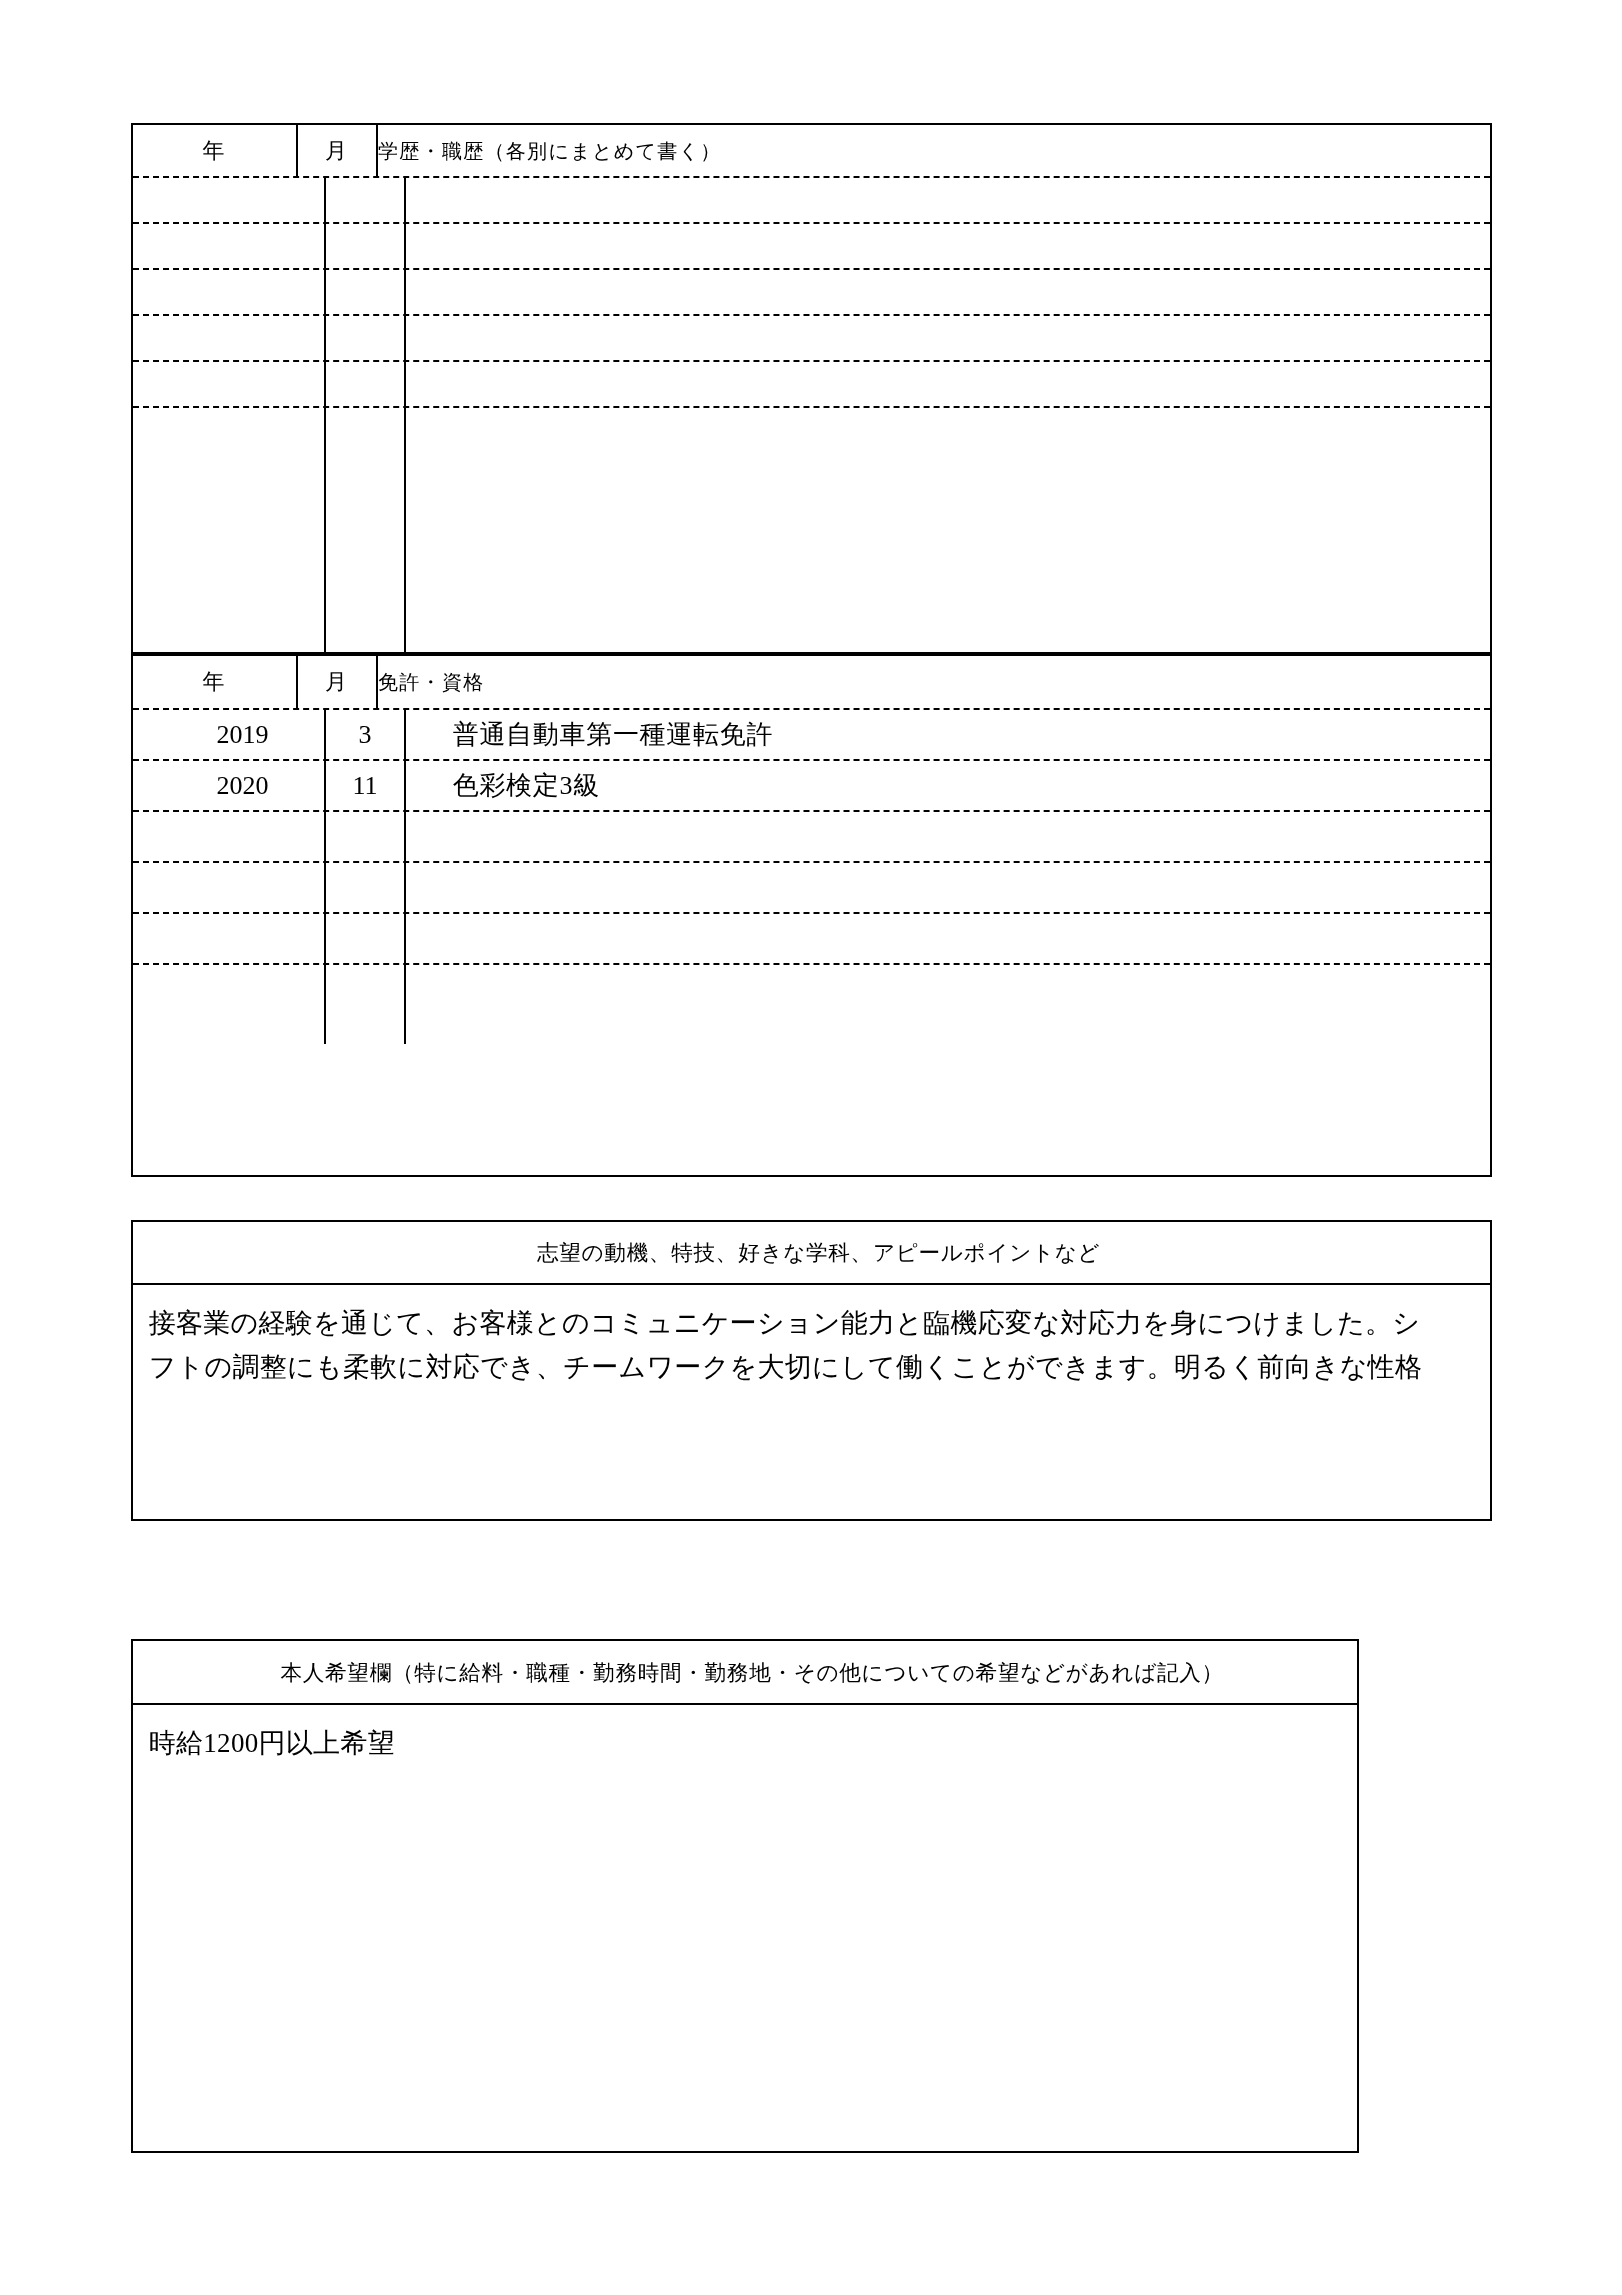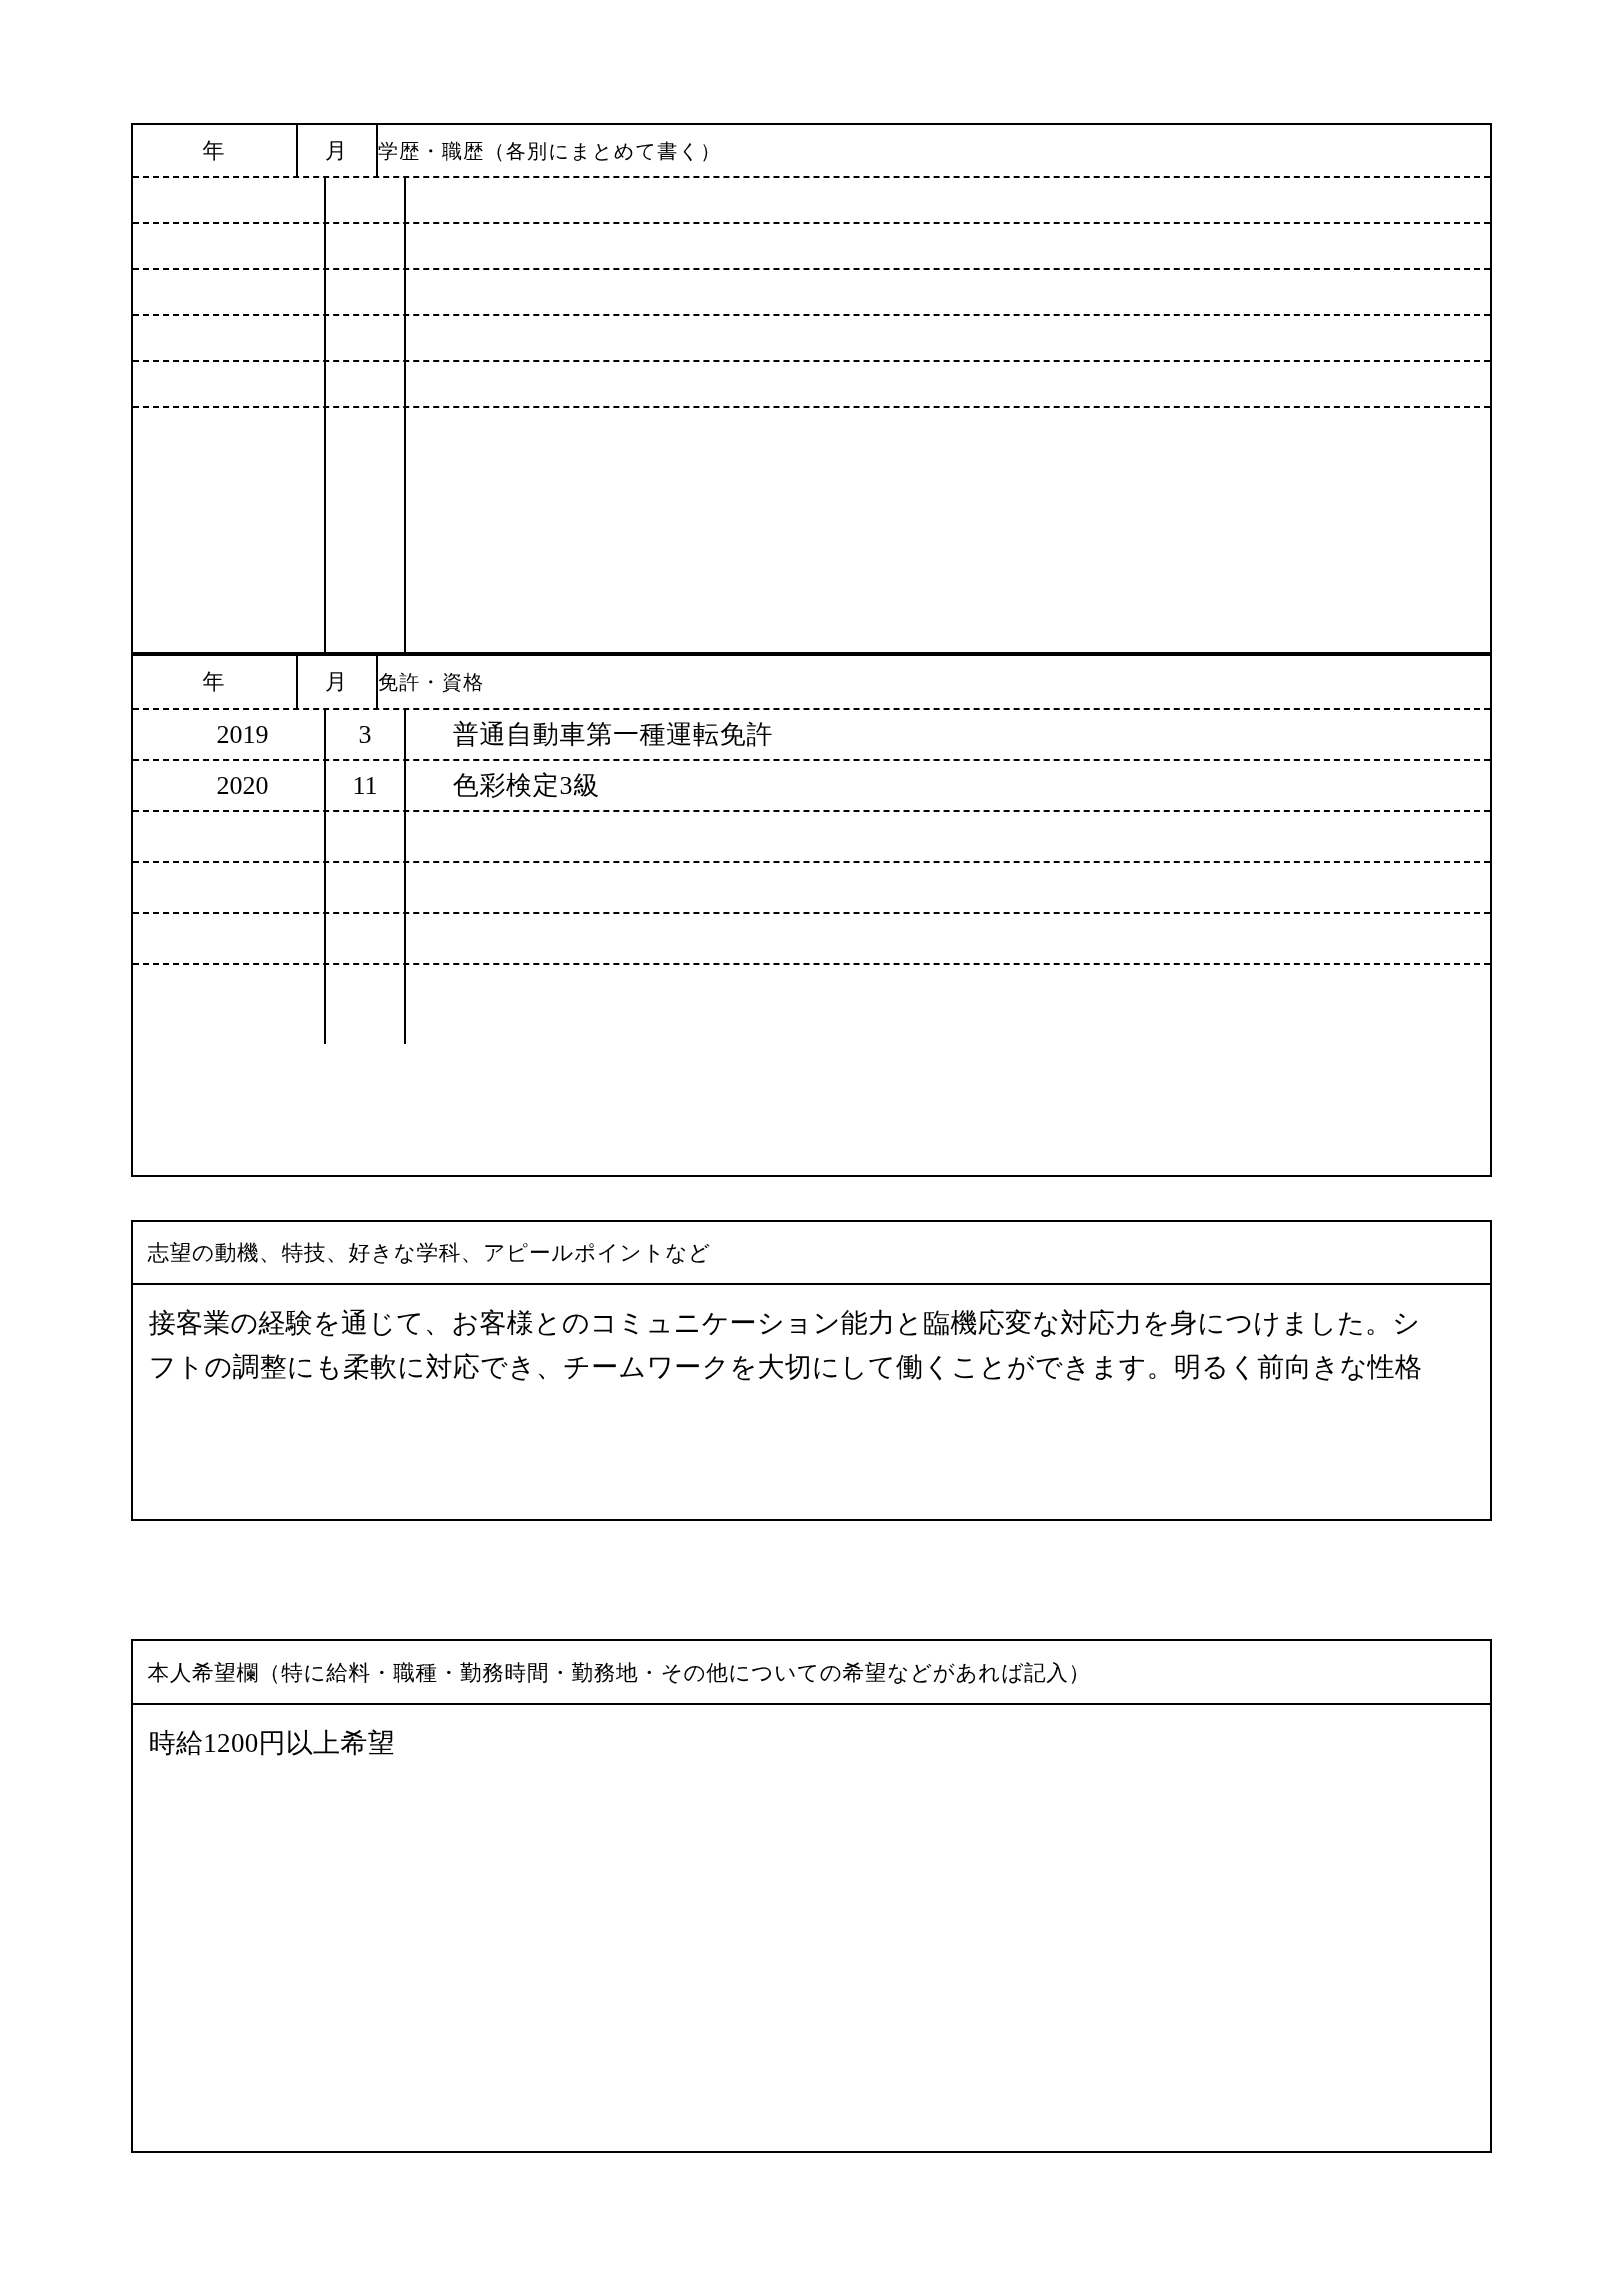--- a/index.html
+++ b/index.html
@@ -100,20 +100,21 @@
   }
 
   
   .sec-head {
     box-sizing: border-box;
     display: flex;
     align-items: center;
     padding-left: 14.4px;
     font-size: 21.6px;
     letter-spacing: 0.7px;
+    justify-content: center;
   }
   .sec-body {
     box-sizing: border-box;
     padding: 17px 19.6px 0 15.7px;
     font-size: 27px;
     line-height: 1.62;
     letter-spacing: 0.3px;
   }
   .sec-body p {
     margin: 0;
@@ -308,21 +309,21 @@
       <span>志望の動機、特技、好きな学科、アピールポイントなど</span>
     </div>
 
     <div class="sec-body">
       <p>接客業の経験を通じて、お客様とのコミュニケーション能力と臨機応変な対応力を身につけました。シ</p>
       <p>フトの調整にも柔軟に対応でき、チームワークを大切にして働くことができます。明るく前向きな性格</p>
     </div>
 
   </div>
 
-  <div class="frame" style="left:131px; top:1639px; width:1361px; height:514px;">
+  <div class="frame" style="left:131px; top:1639px; width:1228px; height:514px;">
 
     <div class="sec-head" style="height:64px; border-bottom:2.6px solid #000;">
       <span>本人希望欄（特に給料・職種・勤務時間・勤務地・その他についての希望などがあれば記入）</span>
     </div>
 
     <div class="sec-body">
       <p>時給1200円以上希望</p>
     </div>
 
   </div>

